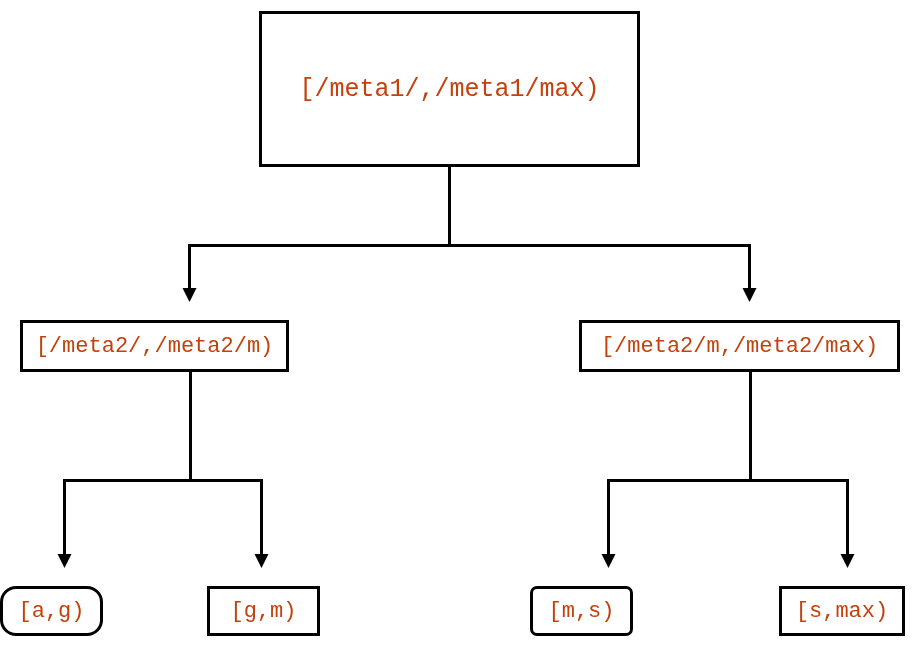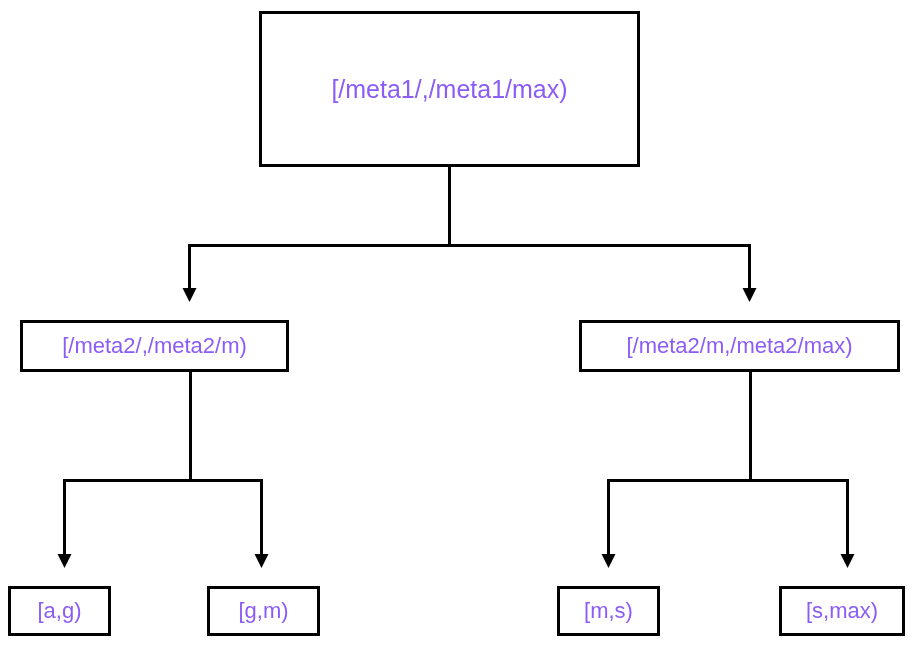--- a/index.html
+++ b/index.html
@@ -28,36 +28,36 @@
     position: absolute;
     box-sizing: border-box;
     background: #ffffff;
     border: 3px solid #000000;
     display: flex;
     align-items: center;
     justify-content: center;
     text-align: center;
   }
   .node-label {
-    font-family: Liberation Sans, sans-serif;
-    color: #8b5cf6;
+    font-family: Liberation Mono, monospace;
+    color: #c2410c;
     white-space: pre;
     letter-spacing: 0px;
   }
   .node-root        { left: 259px; top: 11px;  width: 381px; height: 156px; }
   .node-root .node-label  { font-size: 25px; }
   .node-mid-left    { left: 20px;  top: 320px; width: 269px; height: 52px; }
   .node-mid-right   { left: 579px; top: 320px; width: 321px; height: 52px; }
   .node-mid-left .node-label,
   .node-mid-right .node-label { font-size: 22px; }
   .node-leaf        { top: 586px; height: 50px; }
   .node-leaf .node-label { font-size: 22px; }
-  .node-leaf-1      { left: 8px;   width: 103px; }
+  .node-leaf-1      { left: 0;   width: 103px; border-radius: 16px; }
   .node-leaf-2      { left: 207px; width: 113px; }
-  .node-leaf-3      { left: 557px; width: 103px; }
+  .node-leaf-3      { left: 530px; width: 103px; border-radius: 7px; }
   .node-leaf-4      { left: 779px; width: 126px; }
 </style>
 </head>
 <body>
 
 <div id="canvas">
 
   <svg id="edges" viewBox="0 0 912 652" width="912" height="652" xmlns="http://www.w3.org/2000/svg">
 
     <g>

